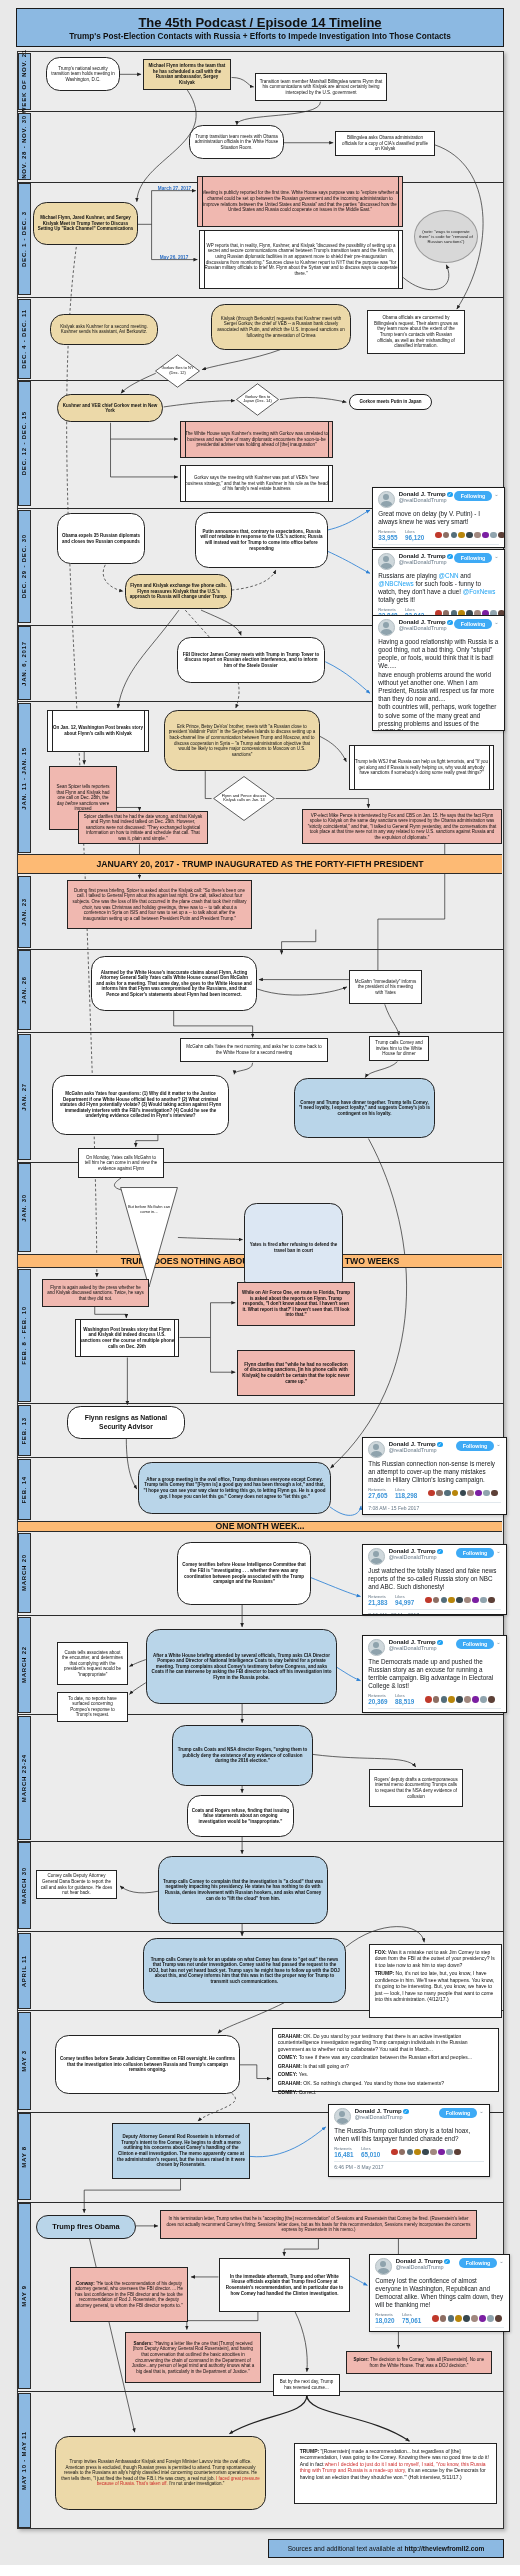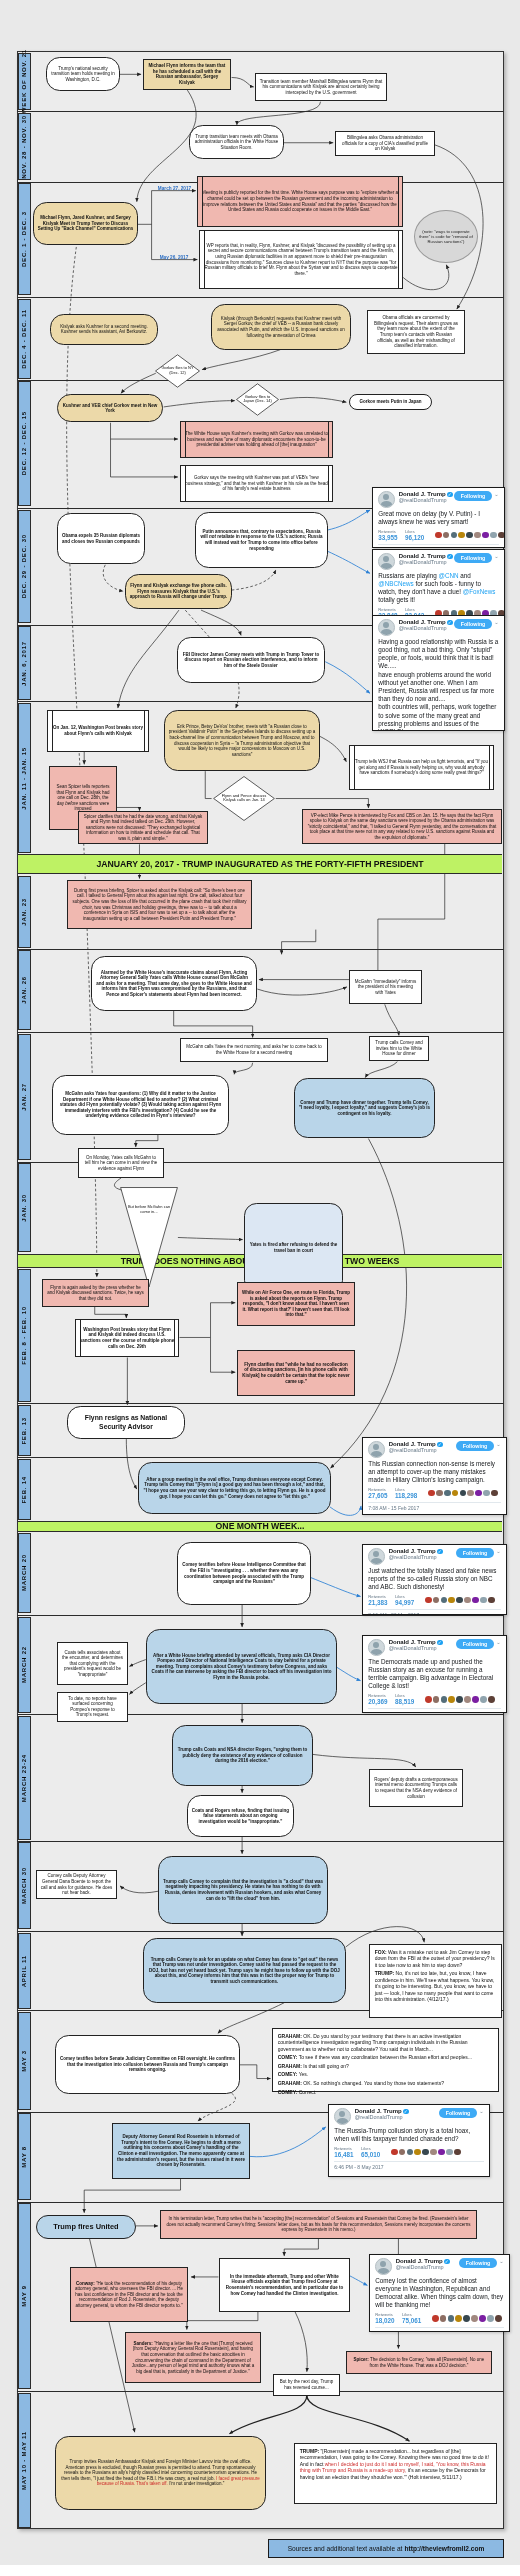--- a/index.html
+++ b/index.html
@@ -8,21 +8,21 @@
     border:1.1px solid #1a1a1a;display:flex;flex-direction:column;align-items:center;justify-content:center;gap:2.6px;box-sizing:border-box;}
   .title{font-size:13px;font-weight:bold;text-decoration:underline;color:#111;}
   .subtitle{font-size:8.2px;font-weight:bold;color:#111;}
   .chartframe{position:absolute;left:17px;top:51px;width:487px;height:2478px;border:1.1px solid #333;
     background:#ececec;box-sizing:border-box;box-shadow:1.6px 1.6px 3.7px rgba(0,0,0,.25);}
   .sep{position:absolute;left:17px;width:487px;height:0;border-top:1.1px solid #2b2b2b;}
   .bandlbl{position:absolute;left:18px;width:12.6px;background:#8cb9e2;border:0.5px solid #2b2b2b;
     display:flex;align-items:center;justify-content:center;box-sizing:border-box;}
   .bandlbl span{writing-mode:vertical-rl;transform:rotate(180deg);font-weight:bold;font-size:6px;
     letter-spacing:0.8px;color:#0d0d0d;white-space:nowrap;}
-  .banner{position:absolute;left:18px;width:484px;background:#bef264;border-top:1.1px solid #2b2b2b;border-bottom:1.1px solid #2b2b2b;
+  .banner{position:absolute;left:18px;width:484px;background:#fdba74;border-top:1.1px solid #2b2b2b;border-bottom:1.1px solid #2b2b2b;
     display:flex;align-items:center;justify-content:center;font-weight:bold;font-size:8.7px;color:#111;box-sizing:border-box;}
   svg.wires{position:absolute;left:0;top:0;width:520px;height:2576px;pointer-events:none;}
   .nd{position:absolute;display:flex;align-items:center;justify-content:center;text-align:center;
     font-size:4.5px;line-height:1.24;color:#111;padding:1.6px 3.7px;box-sizing:border-box;background:#fff;border:0.7px solid #222;}
   .nd.bold{font-weight:bold;}
   .nd.rounded{border-radius:13.7px;}
   .nd.tan{background:#ecd9a9;border-radius:13.7px;}
   .nd.tanrect{background:#ecd9a9;}
   .nd.blue{background:#b9d5e9;border-radius:13.7px;}
   .nd.bluerect{background:#b9d5e9;}
@@ -65,20 +65,24 @@
   .tw-time{font-size:5px;color:#657786;border-top:0.5px solid #e1e8ed;margin-top:2.6px;padding-top:2.1px;}
   .footerbox{position:absolute;left:268px;top:2539px;width:236px;height:19px;background:#8cb9e2;border:1.1px solid #1a1a1a;
     box-sizing:border-box;display:flex;align-items:center;justify-content:center;font-size:6.6px;color:#111;}
   .footerbox .furl{font-weight:bold;margin-left:2.1px;}
   .bottomstrip{position:absolute;left:0;top:2565px;width:520px;height:10.5px;background:#ffffff;}
 </style>
 </head>
 <body>
 
 <div id="canvas">
+  <div class="titlebox">
+    <div class="title">The 45th Podcast / Episode 14 Timeline</div>
+    <div class="subtitle">Trump's Post-Election Contacts with Russia + Efforts to Impede Investigation Into Those Contacts</div>
+  </div>
   <div class="chartframe"></div>
   <svg class="wires" viewBox="0 0 988 4892" width="520" height="2576">
     <defs>
       <marker id="arr" markerWidth="9" markerHeight="8" refX="7.5" refY="3.5" orient="auto" markerUnits="userSpaceOnUse">
         <path d="M0,0 L8,3.5 L0,7 Z" fill="#222"></path>
       </marker>
       <marker id="arrb" markerWidth="9" markerHeight="8" refX="7.5" refY="3.5" orient="auto" markerUnits="userSpaceOnUse">
         <path d="M0,0 L8,3.5 L0,7 Z" fill="#2a7fd4"></path>
       </marker>
     </defs>
@@ -346,21 +350,21 @@
       <div class="nd rounded bold" style="left: 55px; top: 2035px; width: 185px; height: 59px; position: absolute;">Comey testifies before Senate Judiciary Committee on FBI oversight. He confirms that the investigation into collusion between Russia and Trump's campaign remains ongoing.</div>
       <div class="nd dialog" style="left: 272px; top: 2028px; width: 227px; height: 64px; position: absolute;">
         <p><span style="font-weight: bold;">GRAHAM:</span><span> OK. Do you stand by your testimony that there is an active investigation counterintelligence investigation regarding Trump campaign individuals in the Russian government as to whether not to collaborate? You said that in March...</span></p>
         <p><span style="font-weight: bold;">COMEY:</span><span> To see if there was any coordination between the Russian effort and peoples...</span></p>
         <p><span style="font-weight: bold;">GRAHAM:</span><span> Is that still going on?</span></p>
         <p><span style="font-weight: bold;">COMEY:</span><span> Yes.</span></p>
         <p><span style="font-weight: bold;">GRAHAM:</span><span> OK. So nothing's changed. You stand by those two statements?</span></p>
         <p><span style="font-weight: bold;">COMEY:</span><span> Correct.</span></p>
       </div>
       <div class="nd bluerect bold" style="left: 112px; top: 2123px; width: 138px; height: 56px; position: absolute;">Deputy Attorney General Rod Rosentein is informed of Trump's intent to fire Comey. He begins to draft a memo outlining his concerns about Comey's handling of the Clinton e-mail investigation. The memo apparently came at the administration's request, but the issues raised in it were chosen by Rosenstein.</div>
-      <div class="nd blue bold" style="left: 36px; top: 2215px; width: 100px; height: 24px; position: absolute; font-size: 7.4px;">Trump fires United</div>
+      <div class="nd blue bold" style="left: 36px; top: 2215px; width: 100px; height: 24px; position: absolute; font-size: 7.4px;">Trump fires Obama</div>
       <div class="nd pink" style="left: 160px; top: 2210px; width: 317px; height: 29px; position: absolute;">In his termination letter, Trump writes that he is "accepting [the] recommendation" of Sessions and Rosenstein that Comey be fired. (Rosenstein's letter does not actually recommend Comey's firing; Sessions' letter does, but as his basis for this recommendation, Sessions merely incorporates the concerns express by Rosenstein in his memo.)</div>
       <div class="nd pink" style="left: 70px; top: 2267px; width: 118px; height: 55px; position: absolute;">
         <div><span style="font-weight: bold;">Conway:</span><span> "He took the recommendation of his deputy attorney general, who oversees the FBI director. ... He has lost confidence in the FBI director and he took the recommendation of Rod J. Rosenstein, the deputy attorney general, to whom the FBI director reports to."</span></div>
       </div>
       <div class="nd rect bold" style="left: 219px; top: 2258px; width: 131px; height: 54px; position: absolute;">In the immediate aftermath, Trump and other White House officials explain that Trump fired Comey at Rosenstein's recommendation, and in particular due to how Comey had handled the Clinton investigation.</div>
       <div class="nd pink" style="left: 125px; top: 2332px; width: 136px; height: 51px; position: absolute;">
         <div><span style="font-weight: bold;">Sanders:</span><span> "Having a letter like the one that [Trump] received [from Deputy Attorney General Rod Rosenstein], and having that conversation that outlined the basic atrocities in circumventing the chain of command in the Department of Justice...any person of legal mind and authority knows what a big deal that is, particularly in the Department of Justice."</span></div>
       </div>
       <div class="nd pink" style="left: 346px; top: 2351px; width: 146px; height: 23px; position: absolute;">
         <div><span style="font-weight: bold;">Spicer:</span><span> The decision to fire Comey, "was all [Rosenstein]. No one from the White House. That was a DOJ decision."</span></div>

